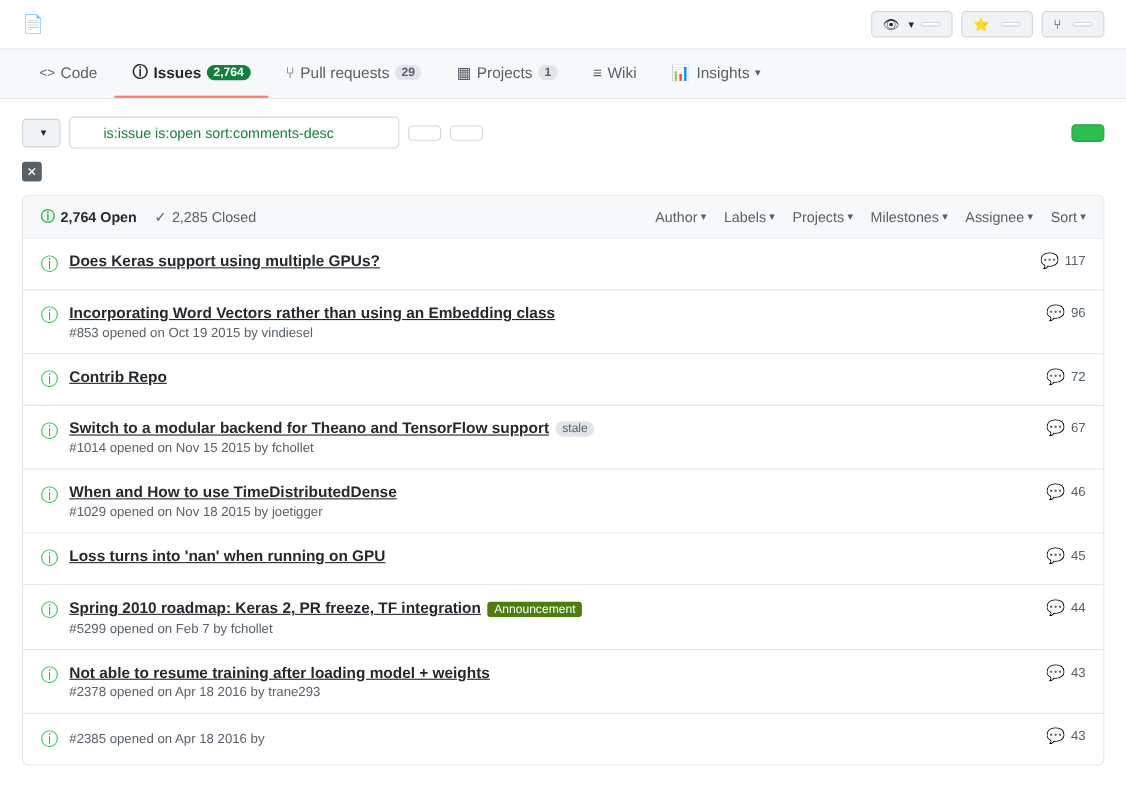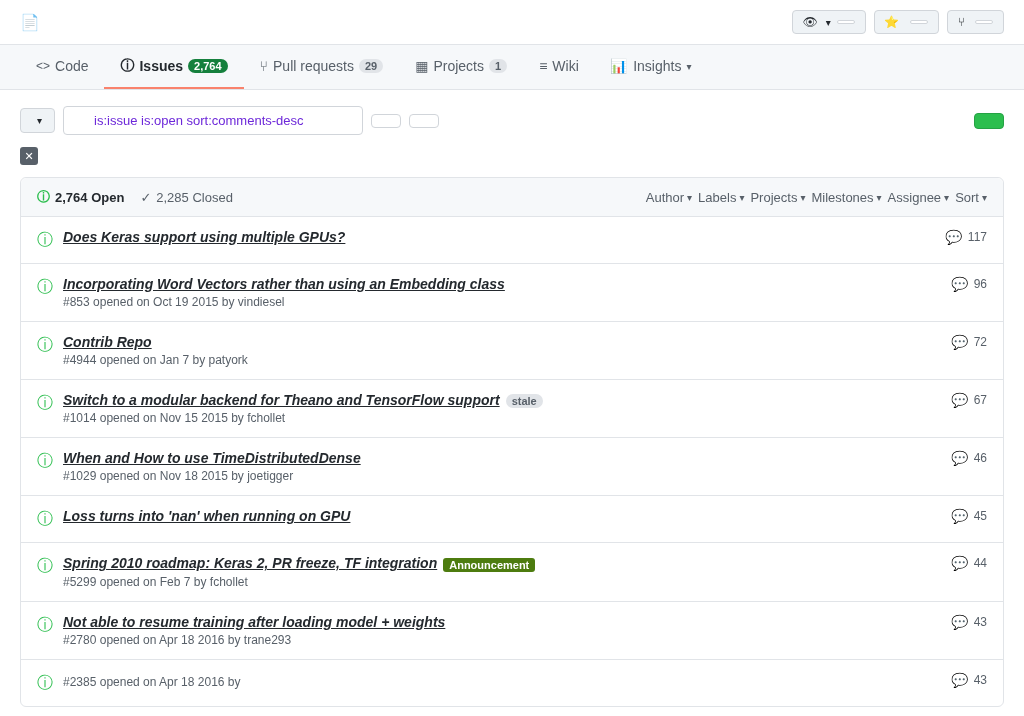--- a/index.html
+++ b/index.html
@@ -22,46 +22,46 @@
     .nav-tab.active { color: #24292e; border-bottom: 2px solid #f9826c; font-weight: 600; }
     .tab-count { background: #e1e4e8; border-radius: 20px; padding: 1px 6px; font-size: 11px; font-weight: 600; }
     .tab-count.active-count { background: #15803d; color: #fff; }
     
     
     .content { padding: 16px 20px; }
     
     
     .filter-bar { display: flex; align-items: center; gap: 8px; margin-bottom: 12px; }
     .filter-btn { padding: 6px 12px; border: 1px solid #d1d5da; border-radius: 4px; background: #eff3f6; color: #24292e; font-size: 13px; cursor: pointer; display: flex; align-items: center; gap: 4px; }
-    .search-input { flex: 1; max-width: 340px; padding: 6px 10px 6px 30px; border: 1px solid #d1d5da; border-radius: 4px; font-size: 13px; color: #6d28d9; background: #fff; position: relative; }
+    .search-input { flex: 1; max-width: 340px; padding: 6px 10px 6px 30px; border: 1px solid #d1d5da; border-radius: 4px; font-size: 13px; color: #15803d; background: #fff; position: relative; }
     .search-wrapper { position: relative; }
     .search-wrapper .search-icon-inner { position: absolute; left: 8px; top: 50%; transform: translateY(-50%); color: #586069; font-size: 12px; }
     .labels-btn, .milestones-btn { padding: 6px 14px; border: 1px solid #d1d5da; border-radius: 4px; background: #fff; font-size: 13px; cursor: pointer; }
     .new-issue-btn { padding: 7px 14px; background: #2cbe4e; color: #fff; border: 1px solid #25a244; border-radius: 4px; font-size: 13px; font-weight: 600; cursor: pointer; margin-left: auto; }
     
     
     .clear-filter { display: flex; align-items: center; gap: 6px; margin-bottom: 12px; font-size: 13px; color: #24292e; }
     .clear-x { width: 18px; height: 18px; background: #586069; border-radius: 3px; display: flex; align-items: center; justify-content: center; color: #fff; font-size: 11px; cursor: pointer; flex-shrink: 0; }
     
     
     .issues-container { border: 1px solid #e1e4e8; border-radius: 6px; }
     .issues-header { display: flex; align-items: center; padding: 10px 16px; background: #f6f8fa; border-bottom: 1px solid #e1e4e8; border-radius: 6px 6px 0 0; gap: 20px; }
     .issues-header-left { display: flex; align-items: center; gap: 16px; }
     .open-count { font-weight: 600; font-size: 13px; display: flex; align-items: center; gap: 5px; }
     .closed-count { font-size: 13px; color: #586069; display: flex; align-items: center; gap: 5px; cursor: pointer; }
-    .issues-header-right { display: flex; align-items: center; gap: 6px; margin-left: auto; }
+    .issues-header-right { display: flex; align-items: center; gap: 16px; margin-left: auto; }
     .filter-dropdown { font-size: 13px; color: #586069; cursor: pointer; display: flex; align-items: center; gap: 3px; }
     
     
     .issue-row { display: flex; align-items: flex-start; padding: 12px 16px; border-bottom: 1px solid #e1e4e8; gap: 10px; }
     .issue-row:last-child { border-bottom: none; }
     .issue-icon { color: #2cbe4e; font-size: 16px; flex-shrink: 0; margin-top: 1px; }
     .issue-content { flex: 1; }
-    .issue-title { font-size: 14px; font-weight: 600; color: #24292e; cursor: pointer; font-style: italic; }
-    .issue-badge { display: inline-block; padding: 1px 6px; border-radius: 2px; font-size: 11px; font-weight: 700; margin-left: 6px; vertical-align: middle; }
+    .issue-title { font-size: 14px; font-weight: 600; color: #24292e; cursor: pointer; }
+    .issue-badge { display: inline-block; padding: 1px 6px; border-radius: 2px; font-size: 11px; font-weight: 400; margin-left: 6px; vertical-align: middle; }
     .badge-stale { background: #e1e4e8; color: #586069; border-radius: 10px; }
     .badge-announcement { background: #4d7c0f; color: #fff; border-radius: 3px; }
     .issue-meta { font-size: 12px; color: #586069; margin-top: 3px; }
     .issue-meta a { color: #586069; text-decoration: none; }
     .issue-comments { display: flex; align-items: center; gap: 5px; font-size: 12px; color: #586069; margin-left: auto; flex-shrink: 0; white-space: nowrap; cursor: pointer; }
     .comment-icon { font-size: 14px; }
     
     .chevron { font-size: 10px; }
   </style>
 </head>
@@ -198,25 +198,20 @@
       <span class="comment-icon">💬</span>
       <span>96</span>
     </div>
   </div>
         <div class="issue-row">
     <span class="issue-icon">ⓘ</span>
     <div class="issue-content">
       <div>
         <a class="issue-title" href="#">Contrib Repo</a>
       </div>
-      <div class="issue-meta">
-        <span>#4944</span>
-        <span> opened on Jan 7 by </span>
-        <a href="#">patyork</a>
-      </div>
     </div>
     <div class="issue-comments">
       <span class="comment-icon">💬</span>
       <span>72</span>
     </div>
   </div>
         <div class="issue-row">
     <span class="issue-icon">ⓘ</span>
     <div class="issue-content">
       <div>
@@ -279,21 +274,21 @@
       <span>44</span>
     </div>
   </div>
         <div class="issue-row">
     <span class="issue-icon">ⓘ</span>
     <div class="issue-content">
       <div>
         <a class="issue-title" href="#">Not able to resume training after loading model + weights</a>
       </div>
       <div class="issue-meta">
-        <span>#2780</span>
+        <span>#2378</span>
         <span> opened on Apr 18 2016 by </span>
         <a href="#">trane293</a>
       </div>
     </div>
     <div class="issue-comments">
       <span class="comment-icon">💬</span>
       <span>43</span>
     </div>
   </div>
         <div class="issue-row">

